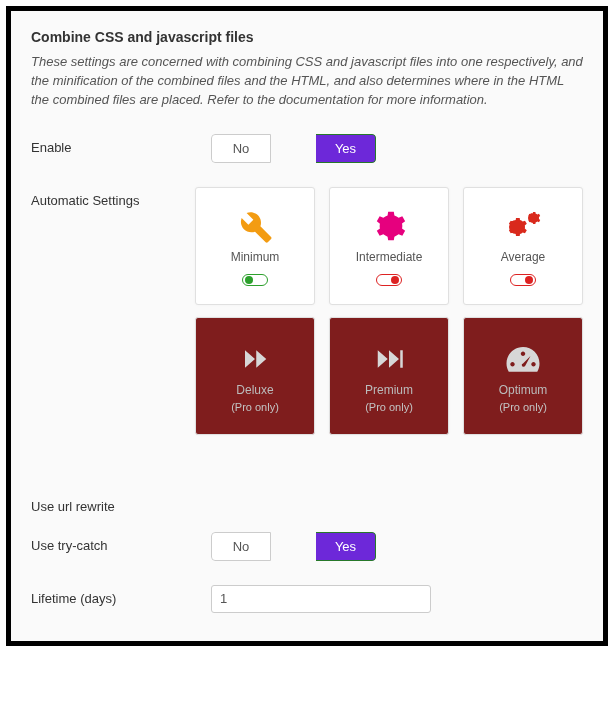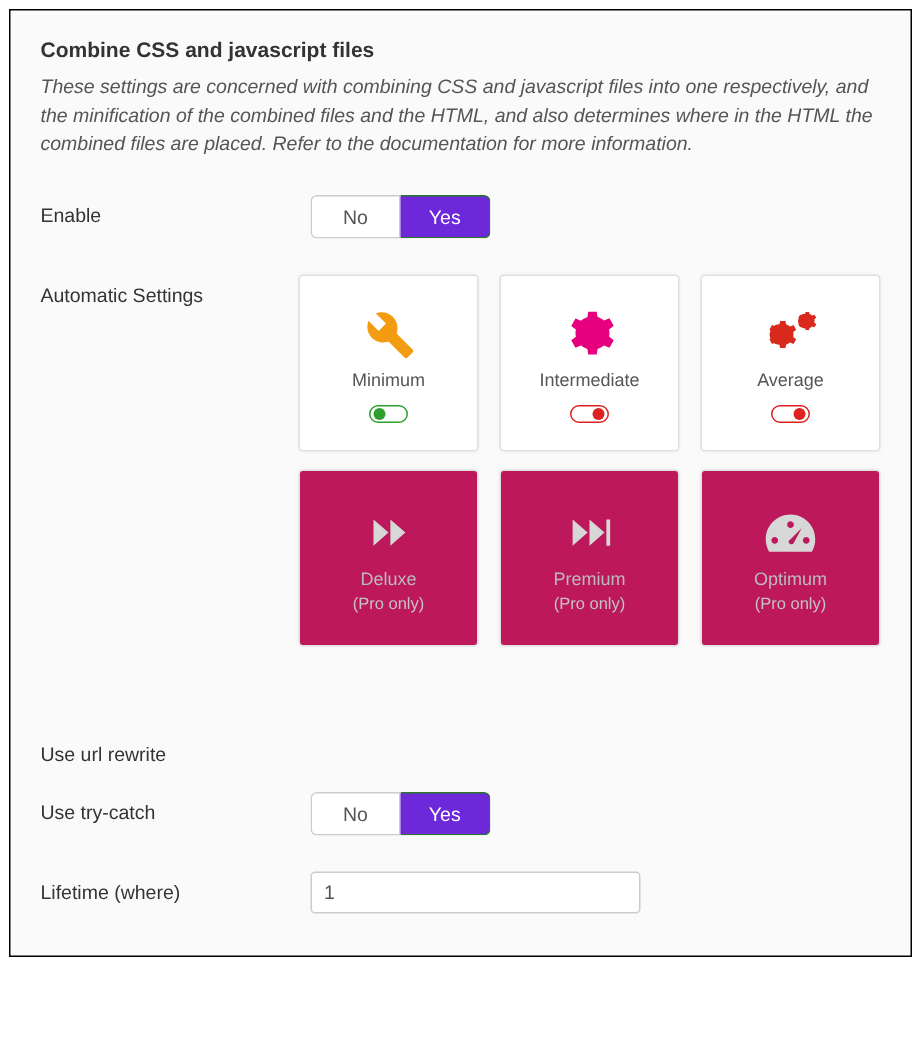--- a/index.html
+++ b/index.html
@@ -6,21 +6,21 @@
   body {
     margin: 0;
     font-family: Arial, Helvetica, sans-serif;
     font-size: 13px;
     color: #333;
     background: #fff;
     padding: 6px;
     width: 614px;
   }
   .panel {
-    border: 1px solid #000000;
+    border: 5px solid #000000;
     background: #fafafa;
     padding: 18px 20px 28px 20px;
   }
   .panel-title {
     font-size: 14px;
     font-weight: bold;
     color: #333;
     margin-bottom: 8px;
   }
   .panel-desc {
@@ -39,20 +39,21 @@
     width: 180px;
     padding-top: 6px;
     color: #333;
   }
   .field-col { flex: 1; }
   
   .btn-group {
     display: inline-flex;
     border-radius: 4px;
     overflow: hidden;
+    gap: 45px;
   }
   .btn {
     padding: 6px 18px;
     font-size: 13px;
     border: 1px solid #ccc;
     background: #fff;
     color: #555;
     cursor: pointer;
     min-width: 60px;
     text-align: center;
@@ -107,21 +108,21 @@
     width:8px; height:8px; border-radius:50%;
     background:#2da02d;
   }
   .switch.red { border-color:#d22; }
   .switch.red::after {
     content:""; position:absolute; right:2px; top:1px;
     width:8px; height:8px; border-radius:50%;
     background:#d22;
   }
   .card.disabled {
-    background:#be185d;
+    background:#7f1d1d;
     cursor:default;
   }
   .card.disabled .card-label { color:#bbb; }
   .card.disabled .card-sub {
     font-size:11px; color:#c3c3c3; margin-top:4px;
   }
   
   .select {
     display:inline-flex; align-items:center; justify-content:space-between;
     width: 220px; height: 28px;
@@ -245,19 +246,19 @@
     <div class="label-col">Use try-catch</div>
     <div class="field-col">
       <div class="btn-group">
         <div class="btn left">No</div>
         <div class="btn right active-green">Yes</div>
       </div>
     </div>
   </div>
 
   <div class="row" style="margin-bottom:0;">
-    <div class="label-col">Lifetime (where)</div>
+    <div class="label-col">Lifetime (days)</div>
     <div class="field-col">
       <input class="text-input" type="text" value="1" style="">
     </div>
   </div>
 
 </div>
 
 </body></html>

